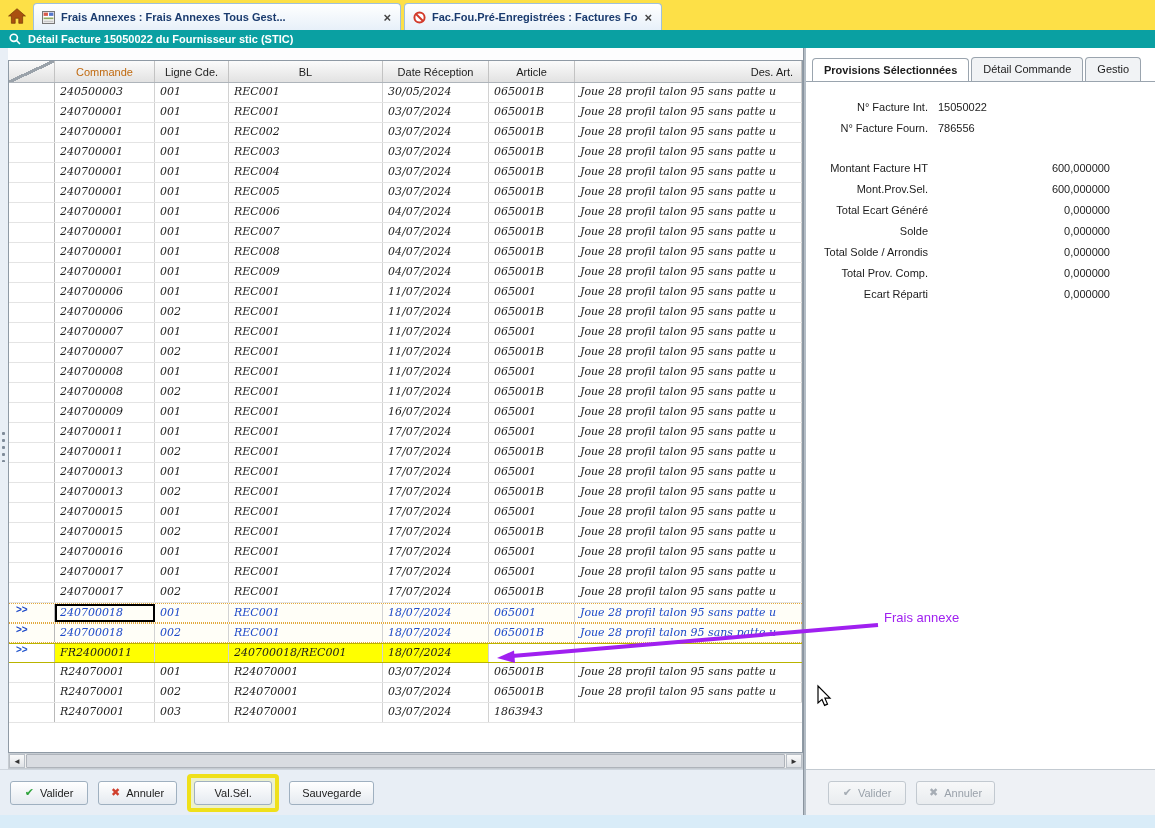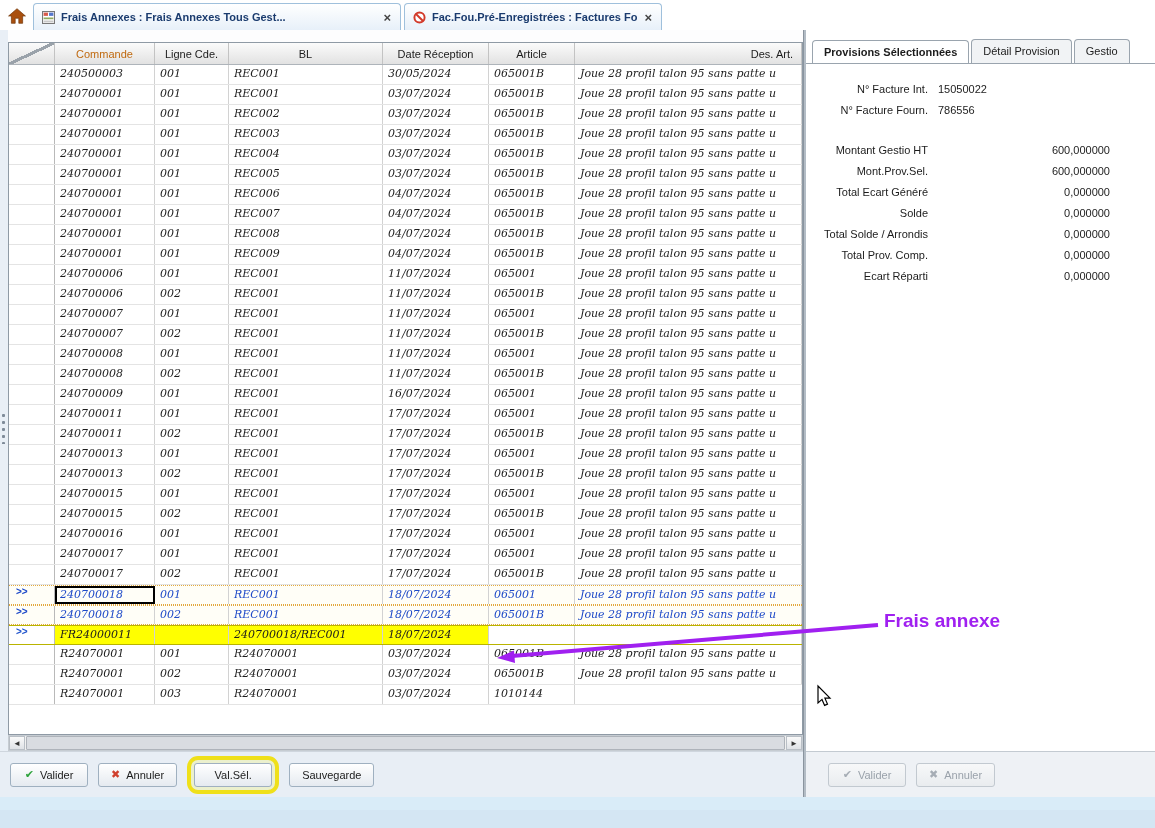--- a/index.html
+++ b/index.html
@@ -1,20 +1,20 @@
 <!DOCTYPE html>
 <html><head>
 <meta charset="utf-8">
 <style>
   *{box-sizing:border-box;margin:0;padding:0}
   body{background:#e8e8e8;font-family:"Liberation Sans","DejaVu Sans",sans-serif}
   .app{position:relative;width:1155px;height:828px;background:#d4e6f3;overflow:hidden}
 
   
-  .tabbar{height:30px;display:flex;align-items:flex-end;padding-left:4px;background:#ffffff;gap:3px}
+  .tabbar{height:30px;display:flex;align-items:flex-end;padding-left:4px;background:#fde047;gap:3px}
   .home-btn{width:26px;height:24px;margin-bottom:2px;display:flex;align-items:center;justify-content:center;cursor:pointer}
   .tab{height:27px;display:flex;align-items:center;gap:6px;padding:0 8px;background:linear-gradient(#ffffff,#e7f0f9);
        border:1px solid #9fc0dc;border-bottom:none;border-radius:4px 4px 0 0;color:#1a3b6e;font-weight:bold;font-size:11px;overflow:hidden}
   .tab .tab-label{flex:1;white-space:nowrap;overflow:hidden}
   .tab.active{background:#0aa0a2;border-color:#0aa0a2;color:#fff}
   .tab-close{color:#444;font-size:13px;font-weight:bold;line-height:1;padding:0 1px;cursor:pointer}
   .t1{width:368px}.t2{width:258px}.t3{flex:1}
 
   
   .titlebar{height:18px;background:#0aa0a2;color:#fff;display:flex;align-items:center;gap:7px;padding-left:9px;font-size:11px;font-weight:bold}
@@ -50,21 +50,21 @@
   .scroll-thumb{flex:1;background:#d9dce1;border:1px solid #aeb3ba;margin:0 1px;border-radius:1px;cursor:grab}
 
   
   .toolbar{height:46px;flex:none;background:#e8eef5;border-top:1px solid #cfd6de;display:flex;align-items:center;gap:10px;padding-left:10px;margin-left:-8px;padding-right:8px;width:803px}
   .btn{height:24px;min-width:78px;padding:0 12px;background:linear-gradient(#ffffff,#e5eaf0);border:1px solid #9fb0c0;border-radius:3px;
        font-size:11px;color:#1c1c1c;display:flex;align-items:center;justify-content:center;gap:6px;cursor:pointer;font-family:inherit}
   .ico-check{color:#2fa33c;font-weight:bold;font-size:11px}
   .ico-cross{color:#d0402e;font-weight:bold;font-size:11px}
   .btn.disabled{color:#9aa2ab;background:linear-gradient(#f7f8f9,#e9ecef);border-color:#c2c9d0;cursor:default}
   .btn.disabled .ico-check,.btn.disabled .ico-cross{color:#a6adb5}
-  .hl-wrap{border:4px solid #efe01a;border-radius:11px;padding:3px;background:rgba(255,255,0,.16);display:flex}
+  .hl-wrap{border:4px solid #efe01a;border-radius:4px;padding:3px;background:rgba(255,255,0,.16);display:flex}
 
   
   .splitter{position:absolute;left:1px;top:382px;width:5px;height:32px;
             background-image:radial-gradient(circle,#7f8b99 1.3px,transparent 1.8px);background-size:5px 7px;background-repeat:repeat-y;cursor:col-resize}
 
   
   .divider{width:3px;background:#b3bcc5;border-left:1px solid #8a949e;flex:none}
   .right{flex:1;background:#fff;display:flex;flex-direction:column;overflow:hidden}
   .rtabs{display:flex;align-items:flex-end;height:34px;padding:9px 4px 0 6px;border-bottom:1px solid #9aa4ae;background:#fff;flex:none;overflow:hidden}
   .rtab{height:24px;line-height:22px;padding:0 11px;font-size:11px;background:#f1f3f5;border:1px solid #9aa4ae;border-bottom:none;
@@ -76,21 +76,21 @@
   .flabel{width:122px;flex:none;text-align:right;padding-right:10px;color:#1c1c1c;white-space:nowrap}
   .fvalue{color:#1c1c1c;white-space:nowrap}
   .fvalue.money{width:172px;text-align:right}
   .rfooter{height:46px;flex:none;border-top:1px solid #c3cad1;background:#eef1f5;display:flex;align-items:center;gap:10px;padding-left:22px}
 
   
   .bottom-strip{height:13px;background:#d9ecf8;width:100%}
 
   
   .overlay{position:absolute;inset:0;pointer-events:none;z-index:60}
-  .annotation-text{position:absolute;left:884px;top:610px;font-size:19px;font-weight:bold;z-index:61;pointer-events:none}
+  .annotation-text{position:absolute;left:884px;top:610px;font-size:13px;font-weight:normal;z-index:61;pointer-events:none}
 </style>
 </head>
 <body>
 
 <div class="app">
 
   <div class="tabbar">
     <div class="home-btn">
       <svg width="18" height="16" viewBox="0 0 16 14">
         <path d="M8 0.5 L15.5 7 H13 V13.5 H9.6 V9 H6.4 V13.5 H3 V7 H0.5 Z" fill="#a9500f" stroke="#6e3406" stroke-width="0.6"></path>
@@ -110,20 +110,27 @@
     <div class="tab t2">
       <svg width="13" height="13" viewBox="0 0 12 12">
         <circle cx="6" cy="6" r="4.7" fill="#fff" stroke="#d23a2a" stroke-width="1.8"></circle>
         <line x1="2.8" y1="2.8" x2="9.2" y2="9.2" stroke="#d23a2a" stroke-width="1.8"></line>
       </svg>
       <span class="tab-label">Fac.Fou.Pré-Enregistrées : Factures Four...</span>
       <span class="tab-close">×</span>
     </div>
   </div>
 
+  <div class="titlebar">
+    <svg width="12" height="12" viewBox="0 0 14 14">
+      <circle cx="5.6" cy="5.6" r="4.2" fill="none" stroke="#ffffff" stroke-width="1.9"></circle>
+      <line x1="8.8" y1="8.8" x2="12.8" y2="12.8" stroke="#ffffff" stroke-width="1.9"></line>
+    </svg>
+    <span>Détail Facture 15050022 du Fournisseur stic (STIC)</span>
+  </div>
 
   <div class="content">
 
     <div class="left">
       <div class="grid-top-gap"></div>
       <div class="grid">
         <div class="thead">
             <div class="hcell col-sel corner"></div>
             <div class="hcell col-c sorted">Commande</div>
             <div class="hcell col-l">Ligne Cde.</div>
@@ -411,21 +418,21 @@
               <div class="cell col-d">03/07/2024</div>
               <div class="cell col-a">065001B</div>
               <div class="cell col-des">Joue 28 profil talon 95 sans patte u</div>
             </div>
             <div class="trow">
               <div class="cell col-sel"></div>
               <div class="cell col-c">R24070001</div>
               <div class="cell col-l">003</div>
               <div class="cell col-b">R24070001</div>
               <div class="cell col-d">03/07/2024</div>
-              <div class="cell col-a">1010144</div>
+              <div class="cell col-a">1863943</div>
             </div>
           </div>
         <div class="grid-filler"></div>
       </div>
       <div class="hscroll">
         <div class="scroll-arr">◄</div>
         <div class="scroll-thumb"></div>
         <div class="scroll-arr">►</div>
       </div>
       <div class="toolbar">
@@ -447,34 +454,34 @@
         </button>
       </div>
       <div class="splitter"></div>
     </div>
 
     <div class="divider"></div>
 
     <div class="right">
       <div class="rtabs">
           <div class="rtab active">Provisions Sélectionnées</div>
-          <div class="rtab">Détail Provision</div>
+          <div class="rtab">Détail Commande</div>
           <div class="rtab">Gestio</div>
         </div>
       <div class="fields">
           <div class="frow">
             <span class="flabel">N° Facture Int.</span>
             <span class="fvalue">15050022</span>
           </div>
           <div class="frow">
             <span class="flabel">N° Facture Fourn.</span>
             <span class="fvalue">786556</span>
           </div>
           <div class="frow gap">
-            <span class="flabel">Montant Gestio HT</span>
+            <span class="flabel">Montant Facture HT</span>
             <span class="fvalue money">600,000000</span>
           </div>
           <div class="frow">
             <span class="flabel">Mont.Prov.Sel.</span>
             <span class="fvalue money">600,000000</span>
           </div>
           <div class="frow">
             <span class="flabel">Total Ecart Généré</span>
             <span class="fvalue money">0,000000</span>
           </div>

